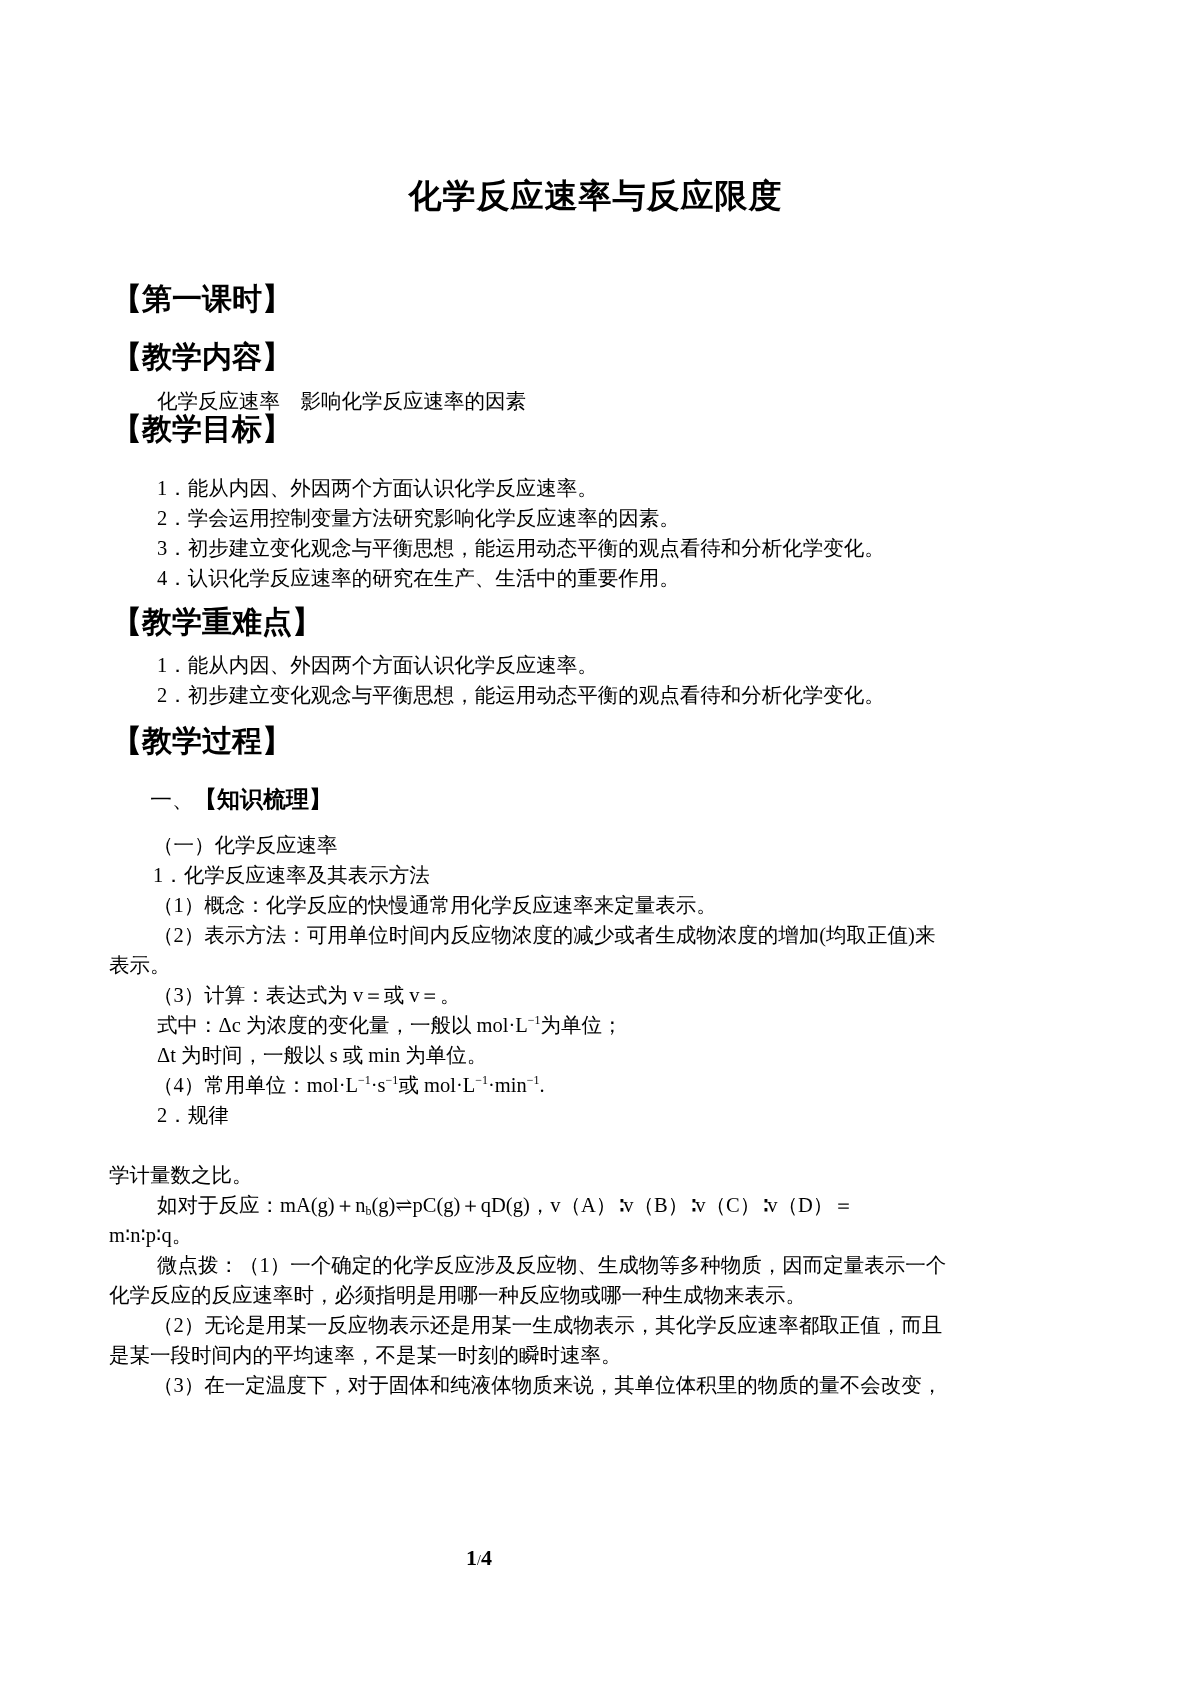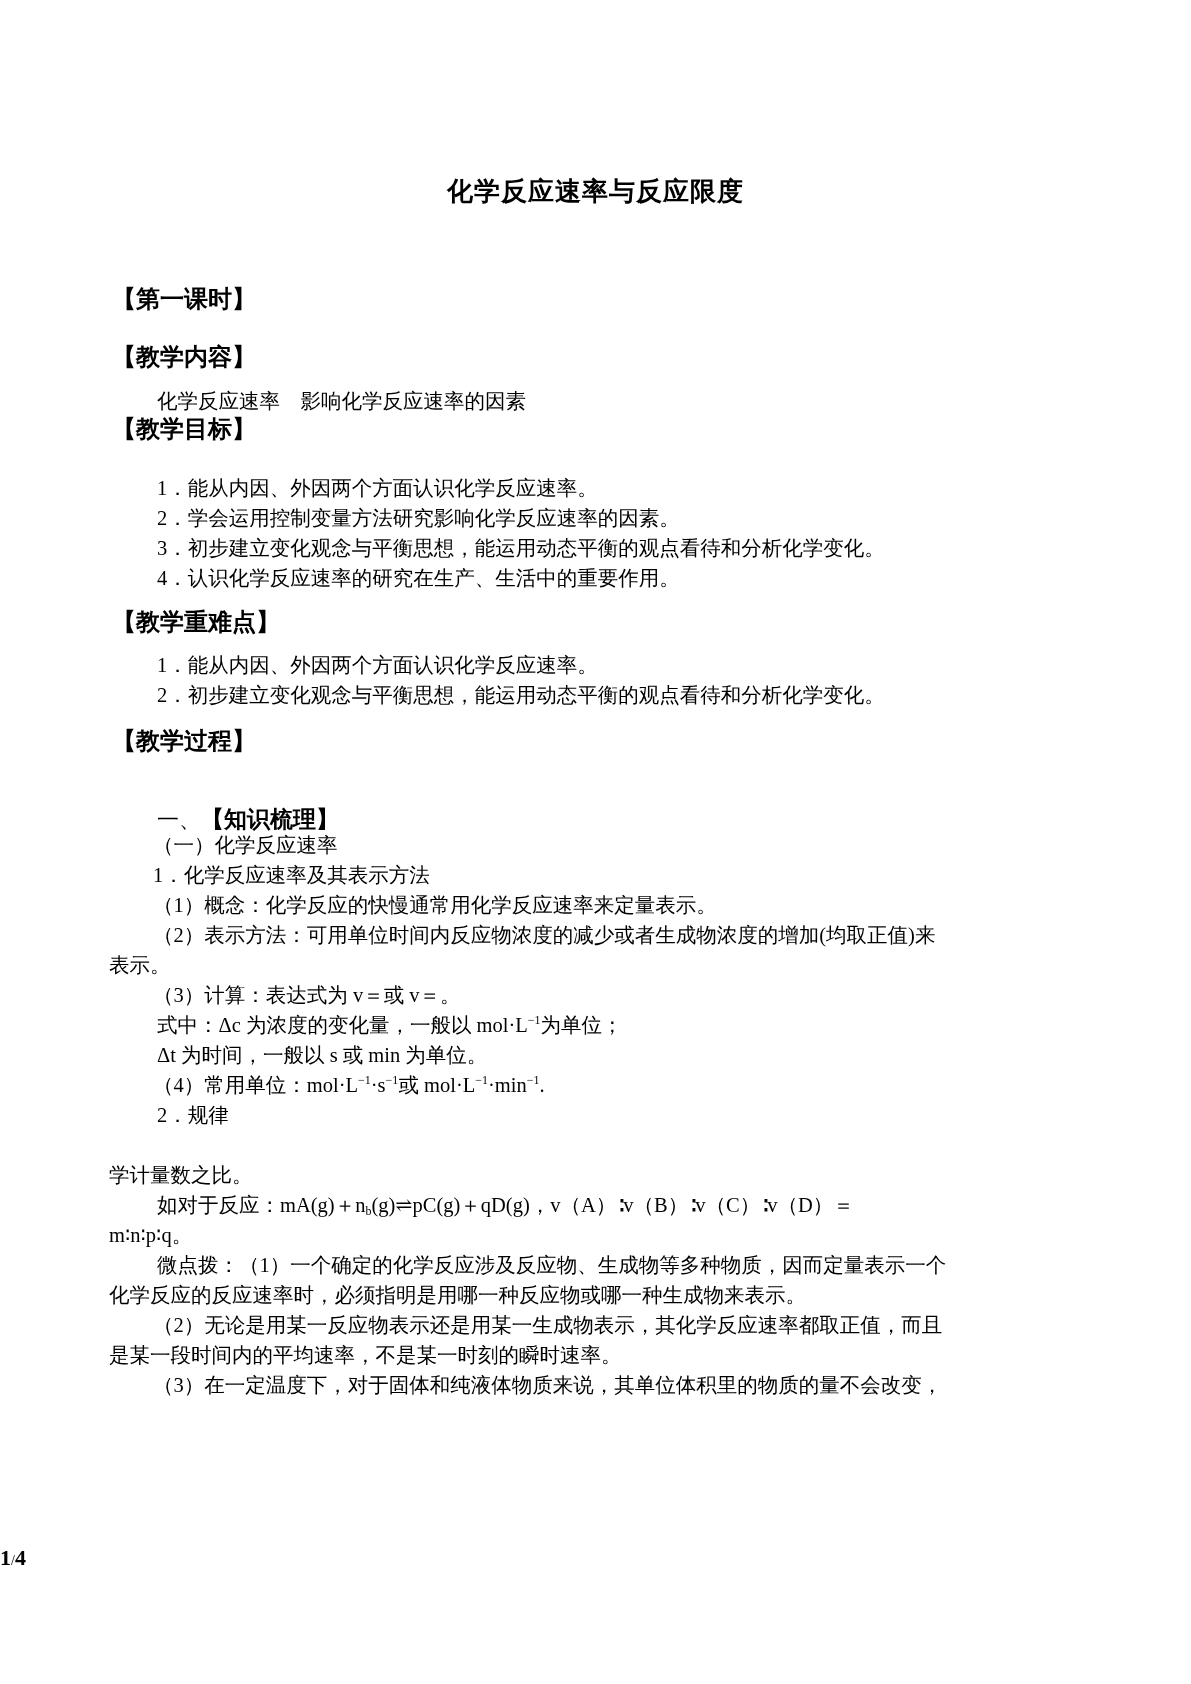--- a/index.html
+++ b/index.html
@@ -1,32 +1,32 @@
 <!DOCTYPE html>
 <html><head>
 <meta charset="utf-8">
 <style>
   html, body { margin: 0; padding: 0; background: #ffffff; }
   body { width: 1191px; height: 1684px; position: relative; overflow: hidden;
          font-family: "Liberation Serif", "DejaVu Serif", serif; color: #000; }
   .page { position: absolute; left: 0; top: 0; width: 1191px; height: 1684px; }
   .title { position: absolute; left: 0; width: 1191px; top: 174px; text-align: center;
            font-family: "DejaVu Sans", "Liberation Sans", sans-serif; font-weight: bold;
-           font-size: 26px; letter-spacing: 1px; }
+           font-size: 33px; letter-spacing: 1px; }
   .h { position: absolute; left: 112px; font-family: "DejaVu Sans", "Liberation Sans", sans-serif;
-       font-weight: bold; font-size: 24px; line-height: 30px; white-space: nowrap; }
+       font-weight: bold; font-size: 30px; line-height: 30px; white-space: nowrap; }
   .line { position: absolute; font-size: 20.5px; line-height: 28px; white-space: nowrap; }
   .ind1 { left: 157px; }
   .ind0 { left: 109px; }
   .ind2 { left: 153px; }
-  .h2 { position: absolute; left: 157px; font-size: 22px; line-height: 30px; white-space: nowrap; margin-top: 20px; }
+  .h2 { position: absolute; left: 150px; font-size: 22px; line-height: 30px; white-space: nowrap; }
   .h2 b { font-family: "DejaVu Sans", "Liberation Sans", sans-serif; font-weight: bold; font-size: 23px; }
   sup { font-size: 12px; vertical-align: 8px; line-height: 0; }
   sub { font-size: 12px; vertical-align: -3px; line-height: 0; }
-  .footer { position: absolute; left: 0; width: 958px; top: 1545px; 
+  .footer { position: absolute; left: 0; width: 958px; top: 1545px; text-align: center;
             font-weight: bold; font-size: 22px; }
   .footer .slash { font-size: 14px; font-weight: normal; }
 </style>
 </head>
 <body>
 
 <div class="page">
   <div class="title">化学反应速率与反应限度</div>
 
   <div class="h" style="top:284px">【第一课时】</div>

